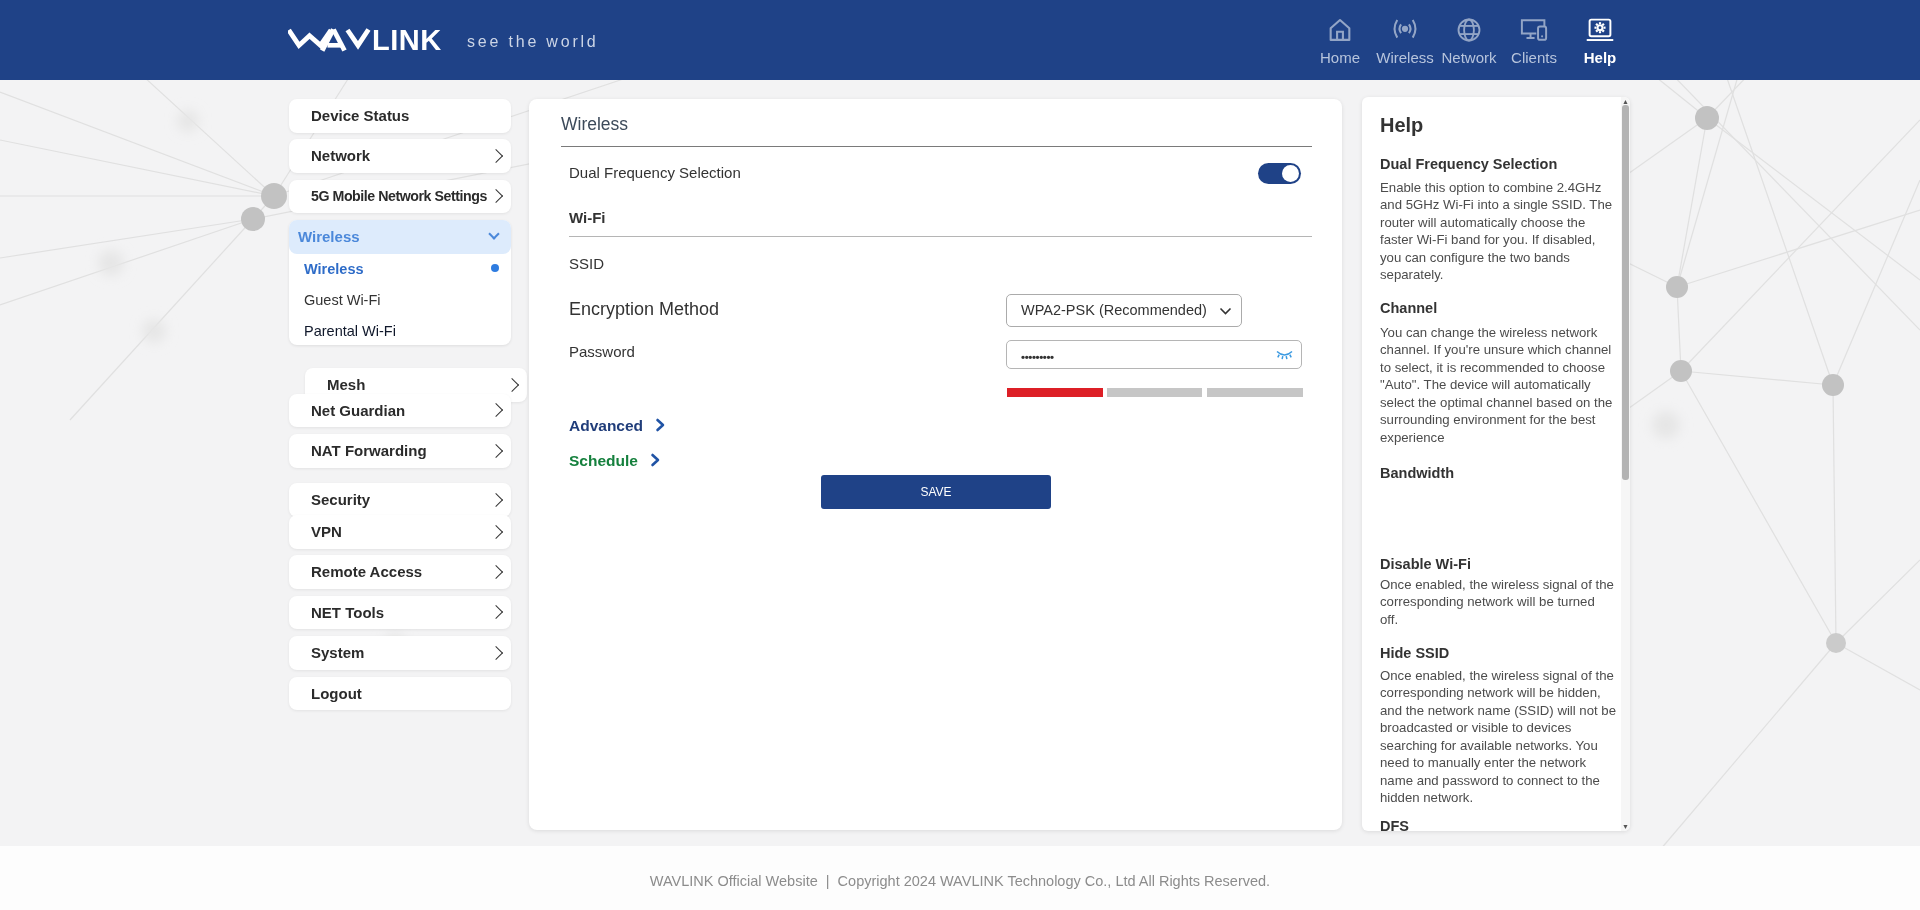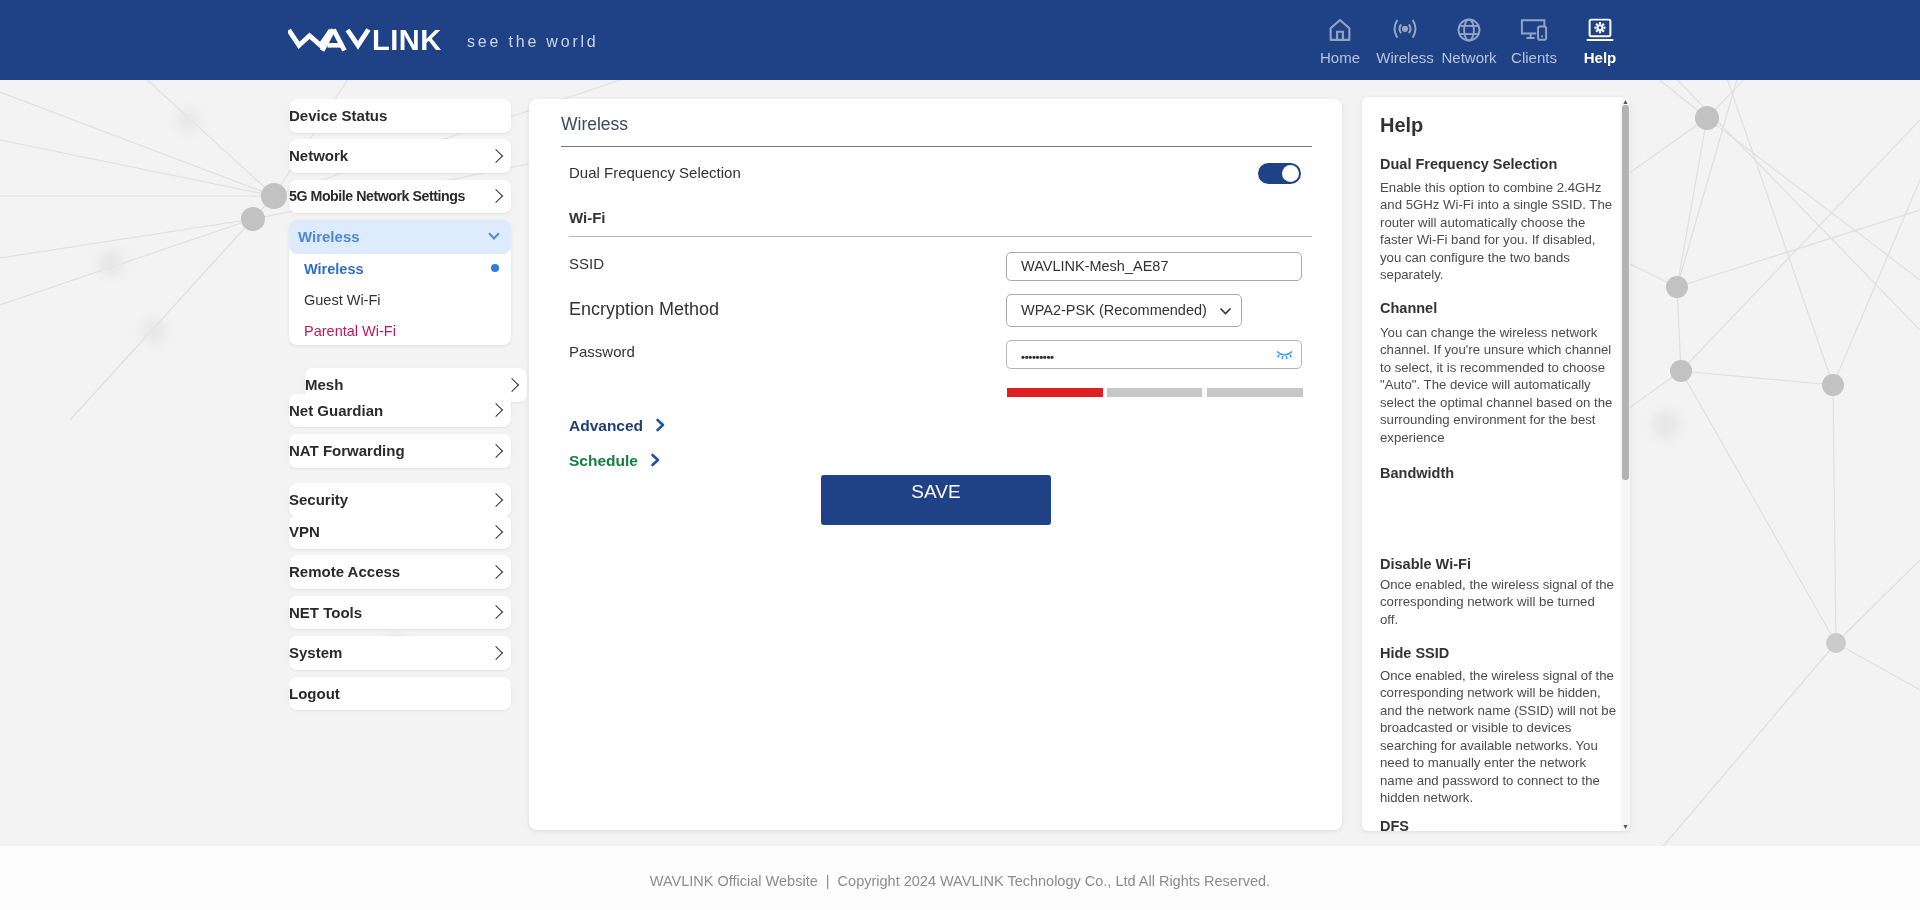--- a/index.html
+++ b/index.html
@@ -10,21 +10,21 @@
   #header { position:absolute; left:0; top:0; width:1920px; height:80px; background:#1f4287; z-index:5; }
   #logo { position:absolute; left:288px; top:25px; }
   #seeworld { position:absolute; left:467px; top:33px; color:#ccd5e6; font-size:16px; letter-spacing:2.8px; }
   .nav { position:absolute; top:0; width:64px; height:80px; }
   .nav .lbl { position:absolute; top:49px; left:50%; transform:translateX(-50%); font-size:15px; color:#b7c4dc; white-space:nowrap; }
   .nav svg { position:absolute; left:50%; transform:translateX(-50%); top:16px; }
   
   .card { position:absolute; background:#fff; border-radius:8px; box-shadow:0 1px 4px rgba(0,0,0,0.10); z-index:2; }
   
   #sidebar { position:absolute; left:289px; top:99px; width:222px; z-index:2; }
-  .sitem { position:absolute; left:0; width:222px; height:33.5px; background:#fff; border-radius:8px; box-shadow:0 1px 3px rgba(0,0,0,0.07); font-size:15px; font-weight:bold; color:#2b2b2b; line-height:33.5px; padding-left:0; }
+  .sitem { position:absolute; left:0; width:222px; height:33.5px; background:#fff; border-radius:8px; box-shadow:0 1px 3px rgba(0,0,0,0.07); font-size:15px; font-weight:bold; color:#2b2b2b; line-height:33.5px; padding-left:22px; }
   .sitem .chev { position:absolute; right:10px; top:11.5px; width:10px; height:10px; border-top:1.9px solid #333; border-right:1.9px solid #333; transform:rotate(45deg); }
   
   #main { left:529px; top:99px; width:813px; height:731px; }
   
   #help { left:1362px; top:97px; width:268px; height:734px; border-radius:6px; overflow:hidden; }
   #help h1 { font-size:20px; color:#333; font-weight:bold; position:absolute; left:18px; top:109px; }
   .hh { position:absolute; left:18px; font-size:14.5px; font-weight:bold; color:#333; }
   .hb { position:absolute; left:18px; font-size:13.2px; color:#4c4c4c; line-height:17.45px; white-space:nowrap; }
   
   #footer { position:absolute; left:0; top:846px; width:1920px; height:64px; background:#fdfdfd; z-index:3; }
@@ -159,21 +159,21 @@
 
 <div id="sidebar">
   <div class="sitem" style="top:0;">Device Status</div>
   <div class="sitem" style="top:40.4px;">Network<span class="chev"></span></div>
   <div class="sitem" style="top:80.8px; font-size:14.2px; letter-spacing:-0.45px;">5G Mobile Network Settings<span class="chev"></span></div>
   <div style="position:absolute; top:121.2px; left:0; width:222px; height:125px; background:#fff; border-radius:8px; box-shadow:0 1px 3px rgba(0,0,0,0.09);">
     <div style="position:absolute; top:0; left:0; width:222px; height:33.5px; background:#ddebfc; border-radius:8px; color:#4b88da; font-size:15px; font-weight:bold; line-height:33.5px; padding-left:9px;">Wireless<span style="position:absolute; right:13px; top:10px; width:8px; height:8px; border-top:2.4px solid #4b88da; border-right:2.4px solid #4b88da; transform:rotate(135deg);"></span></div>
     <div style="position:absolute; top:35px; left:15px; font-size:14.5px; font-weight:bold; color:#2e6cc8; line-height:28px;">Wireless</div>
     <div style="position:absolute; top:44px; right:12px; width:8px; height:8px; border-radius:50%; background:#2e7ce0;"></div>
     <div style="position:absolute; top:66px; left:15px; font-size:14.5px; color:#333; line-height:28px;">Guest Wi-Fi</div>
-    <div style="position:absolute; top:97px; left:15px; font-size:14.5px; color:#be185d; line-height:28px;">Parental Wi-Fi</div>
+    <div style="position:absolute; top:97px; left:15px; font-size:14.5px; color:#0f172a; line-height:28px;">Parental Wi-Fi</div>
   </div>
   <div class="sitem" style="top:269px;margin-left:16px;">Mesh<span class="chev"></span></div>
   <div class="sitem" style="top:294.8px;">Net Guardian<span class="chev"></span></div>
   <div class="sitem" style="top:335.2px;">NAT Forwarding<span class="chev"></span></div>
   <div class="sitem" style="top:384px;">Security<span class="chev"></span></div>
   <div class="sitem" style="top:416px;">VPN<span class="chev"></span></div>
   <div class="sitem" style="top:456.4px;">Remote Access<span class="chev"></span></div>
   <div class="sitem" style="top:496.8px;">NET Tools<span class="chev"></span></div>
   <div class="sitem" style="top:537.2px;">System<span class="chev"></span></div>
   <div class="sitem" style="top:577.6px;">Logout</div>
@@ -185,21 +185,20 @@
 
   <div style="position:absolute; left:40px; top:65px; font-size:15px; color:#333;">Dual Frequency Selection</div>
   <div style="position:absolute; left:729px; top:64px; width:43px; height:21px; background:#1f4287; border-radius:11px;">
     <div style="position:absolute; right:2px; top:2px; width:17px; height:17px; background:#fff; border-radius:50%;"></div>
   </div>
 
   <div style="position:absolute; left:40px; top:110px; font-size:15px; font-weight:bold; color:#333;">Wi-Fi</div>
   <div style="position:absolute; left:40px; top:136.5px; width:743px; height:1px; background:#b5b5b5;"></div>
 
   <div style="position:absolute; left:40px; top:156px; font-size:15px; color:#333;">SSID</div>
-  <div style="position:absolute; left:477px; top:152.5px; width:296px; height:29px; border:1px solid #ababab; border-radius:5px; font-size:14.5px; color:#333; line-height:27px; padding-left:14px;">WAVLINK-Mesh_AE87</div>
 
   <div style="position:absolute; left:40px; top:200px; font-size:18px; color:#333;">Encryption Method</div>
   <div style="position:absolute; left:477px; top:194.5px; width:236px; height:33px; border:1px solid #ababab; border-radius:5px; font-size:14.5px; color:#333; line-height:31px; padding-left:14px;">WPA2-PSK (Recommended)
     <svg style="position:absolute; right:9px; top:10px;" width="13" height="13" viewBox="0 0 13 13" fill="none" stroke="#333" stroke-width="1.6">
         <path d="M1.5,3.5 L6.5,8.5 L11.5,3.5"></path>
       </svg>
   </div>
 
   <div style="position:absolute; left:40px; top:244px; font-size:15px; color:#333;">Password</div>
   <div style="position:absolute; left:477px; top:240.5px; width:296px; height:29px; border:1px solid #b5b5b5; border-radius:5px;">
@@ -220,21 +219,21 @@
     <svg style="position:relative; top:1px; left:6px;" width="14" height="14" viewBox="0 0 14 14" fill="none" stroke="#2053a5" stroke-width="2.6" stroke-linecap="round" stroke-linejoin="round">
         <path d="M4.5,2 L10,7 L4.5,12"></path>
       </svg>
   </div>
   <div style="position:absolute; left:40px; top:353px; font-size:15.5px; font-weight:bold; color:#15803d;">Schedule
     <svg style="position:relative; top:1px; left:6px;" width="14" height="14" viewBox="0 0 14 14" fill="none" stroke="#2053a5" stroke-width="2.6" stroke-linecap="round" stroke-linejoin="round">
         <path d="M4.5,2 L10,7 L4.5,12"></path>
       </svg>
   </div>
 
-  <div style="position:absolute; left:292px; top:376px; width:230px; height:50px; background:#1f4287; border-radius:3px; color:#fff; font-size:19px; text-align:center; line-height:34px;">SAVE</div>
+  <div style="position:absolute; left:292px; top:376px; width:230px; height:34px; background:#1f4287; border-radius:3px; color:#fff; font-size:12px; text-align:center; line-height:34px;">SAVE</div>
 </div>
 
 <div id="help" class="card">
   <h1 style="left:18px; top:17px; position:absolute; font-size:20px; color:#333;">Help</h1>
   <div class="hh" style="top:59px;">Dual Frequency Selection</div>
   <div class="hb" style="top:82px;">Enable this option to combine 2.4GHz<br>and 5GHz Wi-Fi into a single SSID. The<br>router will automatically choose the<br>faster Wi-Fi band for you. If disabled,<br>you can configure the two bands<br>separately.</div>
   <div class="hh" style="top:203px;">Channel</div>
   <div class="hb" style="top:227px;">You can change the wireless network<br>channel. If you're unsure which channel<br>to select, it is recommended to choose<br>"Auto". The device will automatically<br>select the optimal channel based on the<br>surrounding environment for the best<br>experience</div>
   <div class="hh" style="top:368px;">Bandwidth</div>
   <div class="hh" style="top:459px;">Disable Wi-Fi</div>

